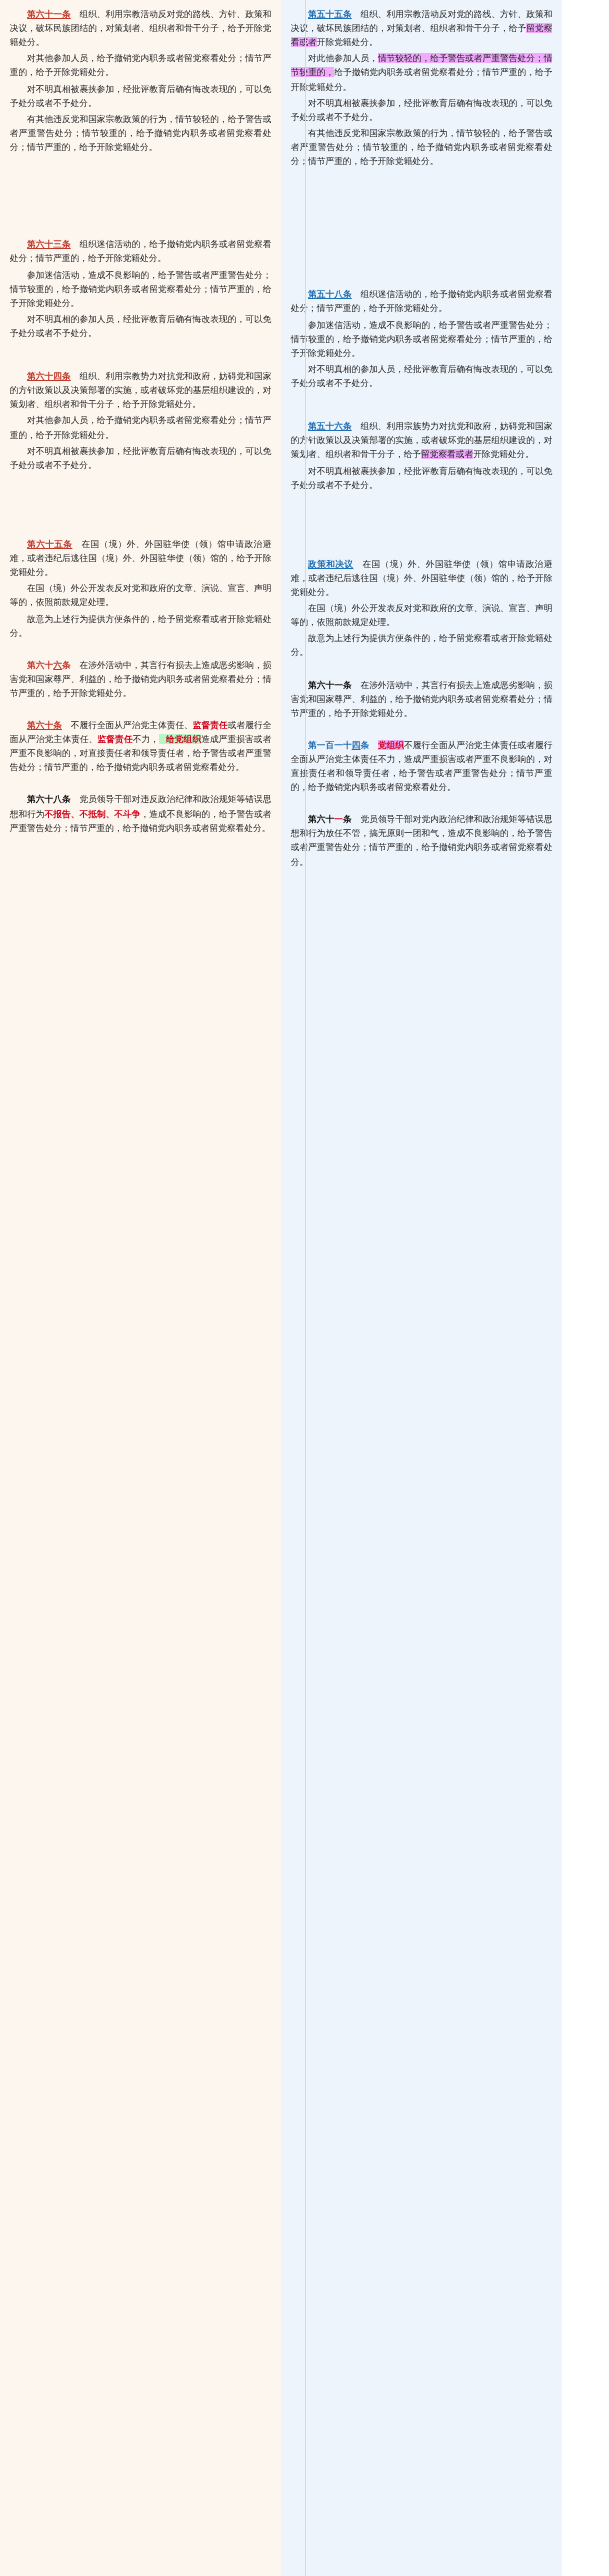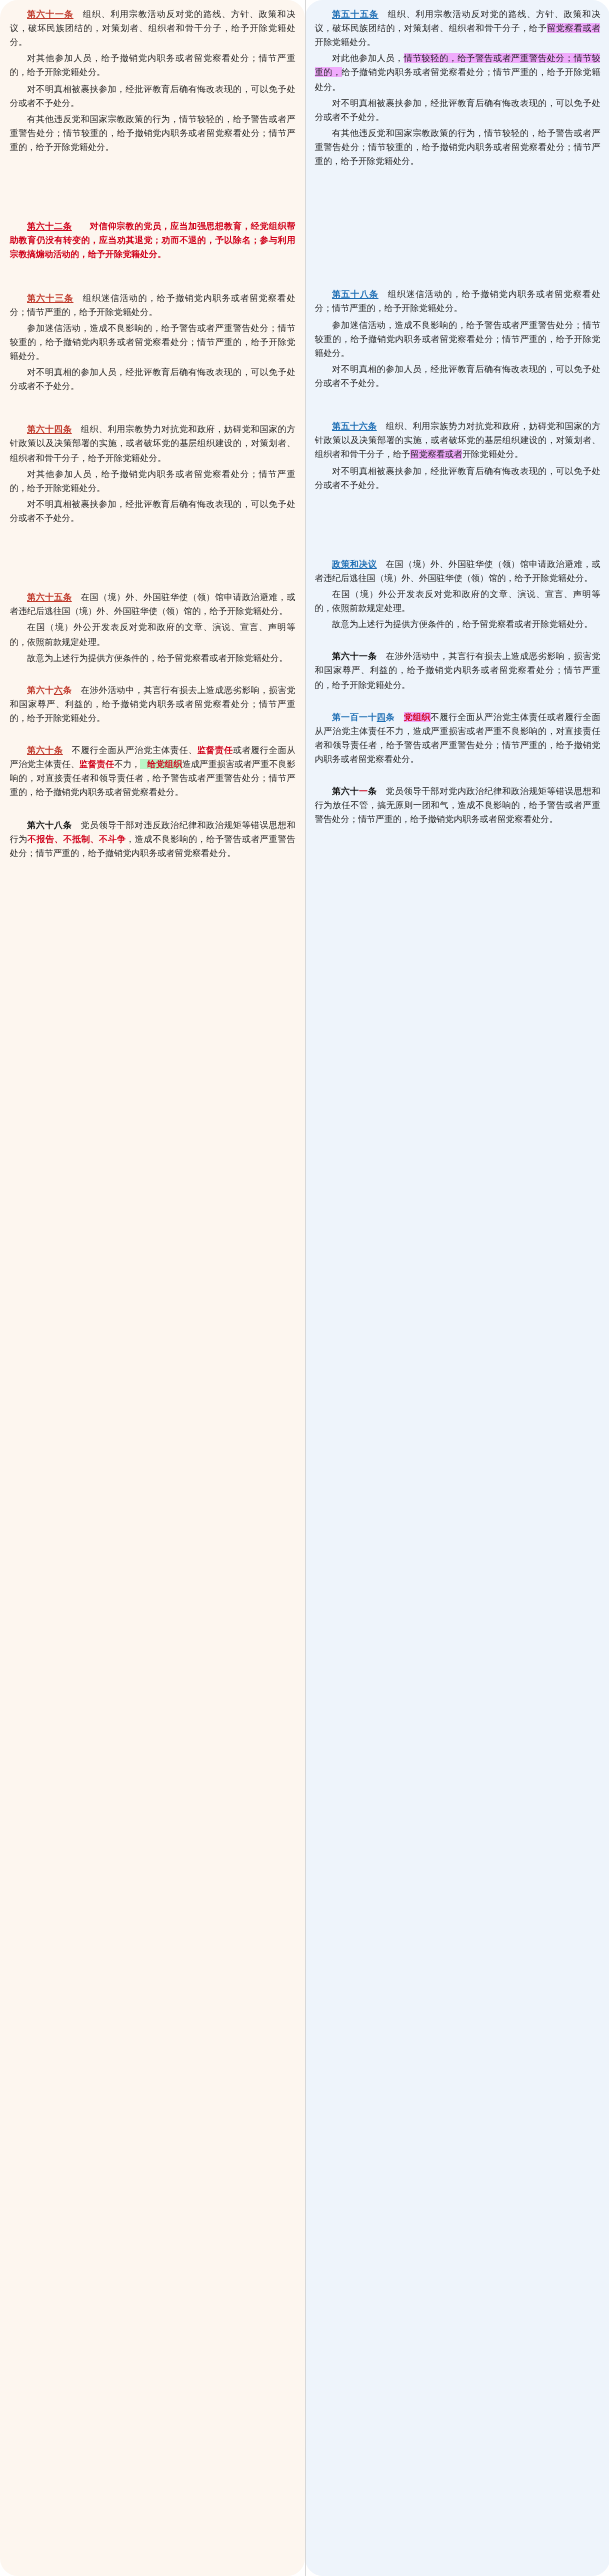--- a/index.html
+++ b/index.html
@@ -13,23 +13,22 @@
   }
   .page {
     position: relative;
     width: 610px;
     min-height: 2576px;
     display: flex;
     flex-direction: row;
     align-items: stretch;
   }
   .col {
-    width: 305px;
+    width: 281px;
     padding: 7px 9.7px 28px 9.7px;
-    border-radius: 18px;
   }
   .col-left {
     background: #fdf6ef;
   }
   .col-right {
     background: #eef4fb;
   }
   .divider {
     position: absolute;
     left: 305px;
@@ -76,25 +75,20 @@
       <p class="para">
         <span class="art art-left u">第六十一条</span>　组织、利用宗教活动反对党的路线、方针、政策和决议，破坏民族团结的，对策划者、组织者和骨干分子，给予开除党籍处分。
       </p>
       <p class="para">对其他参加人员，给予撤销党内职务或者留党察看处分；情节严重的，给予开除党籍处分。</p>
       <p class="para">对不明真相被裹挟参加，经批评教育后确有悔改表现的，可以免予处分或者不予处分。</p>
       <p class="para">有其他违反党和国家宗教政策的行为，情节较轻的，给予警告或者严重警告处分；情节较重的，给予撤销党内职务或者留党察看处分；情节严重的，给予开除党籍处分。</p>
     </div>
 
     <div class="spacer-xl"></div>
 
-    <div class="block">
-      <p class="para red-b">
-        <span class="art u">第六十二条</span>　　对信仰宗教的党员，应当加强思想教育，经党组织帮助教育仍没有转变的，应当劝其退党；劝而不退的，予以除名；参与利用宗教搞煽动活动的，给予开除党籍处分。
-      </p>
-    </div>
 
     <div class="spacer-m"></div>
 
     <div class="block">
       <p class="para">
         <span class="art art-left u">第六十三条</span>　组织迷信活动的，给予撤销党内职务或者留党察看处分；情节严重的，给予开除党籍处分。
       </p>
       <p class="para">参加迷信活动，造成不良影响的，给予警告或者严重警告处分；情节较重的，给予撤销党内职务或者留党察看处分；情节严重的，给予开除党籍处分。</p>
       <p class="para">对不明真相的参加人员，经批评教育后确有悔改表现的，可以免予处分或者不予处分。</p>
     </div>

